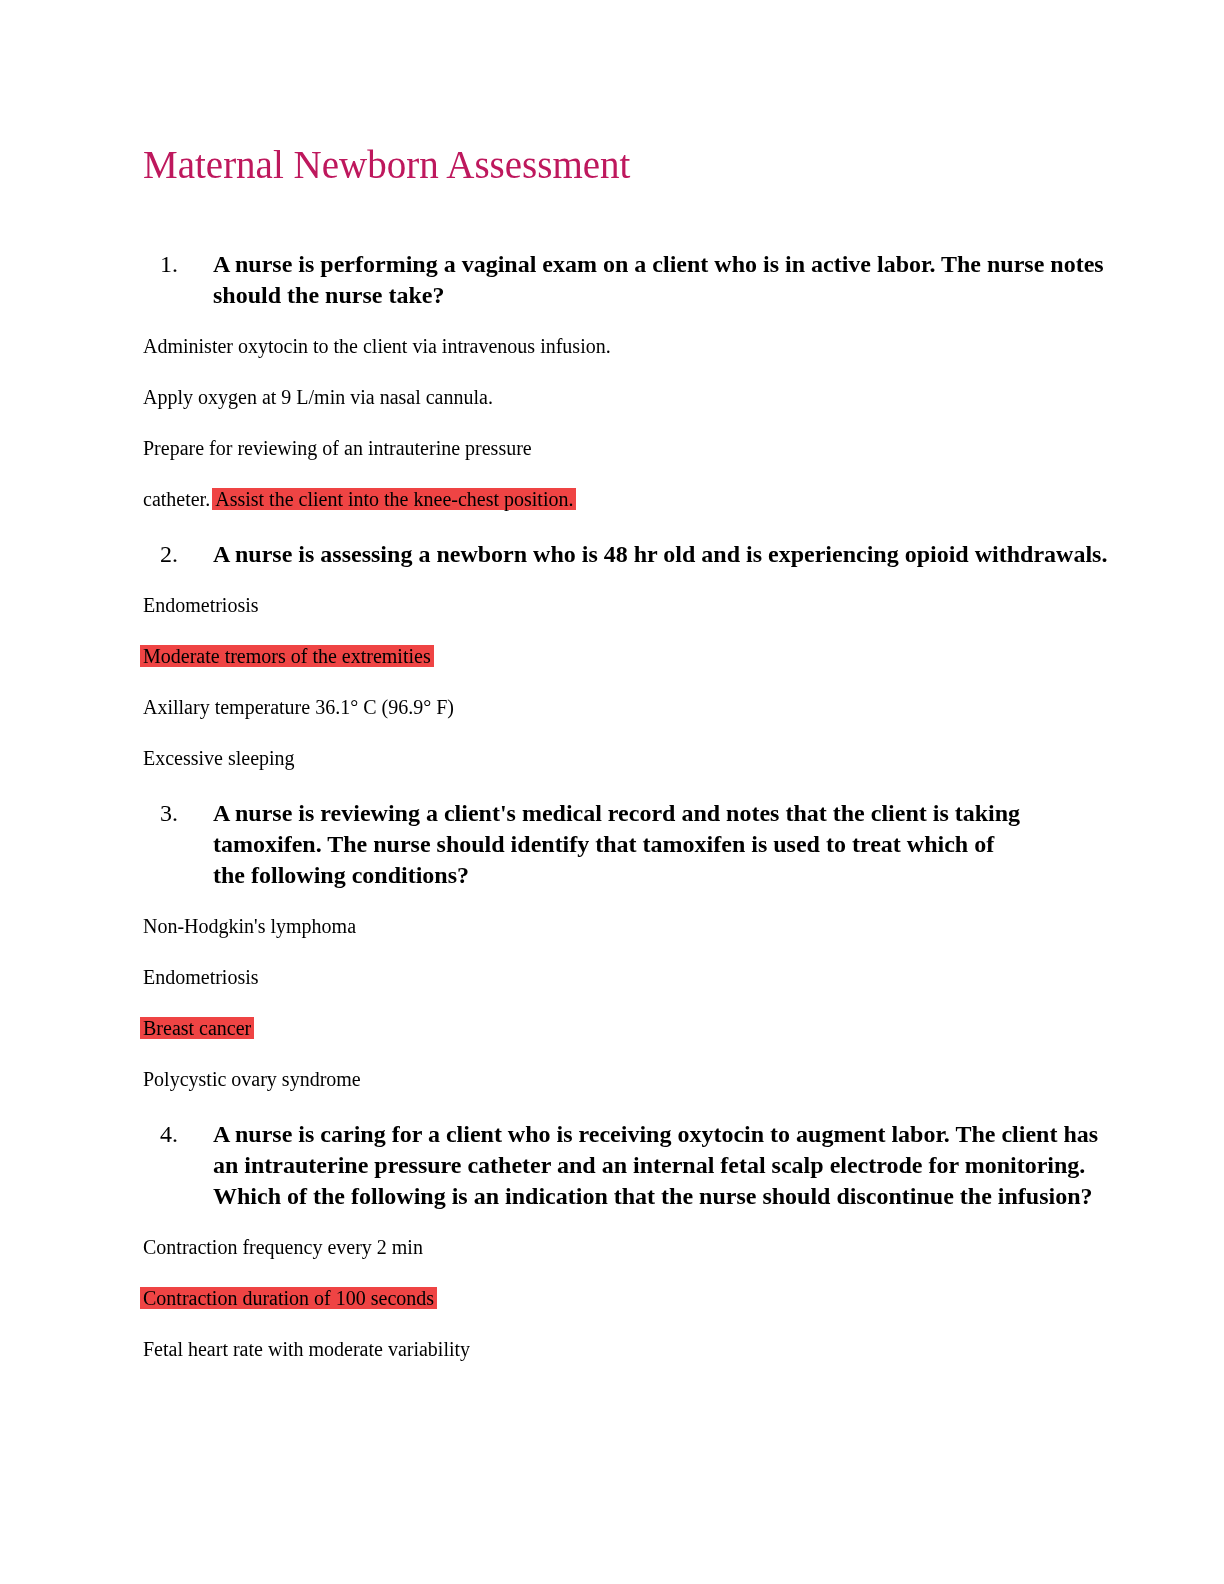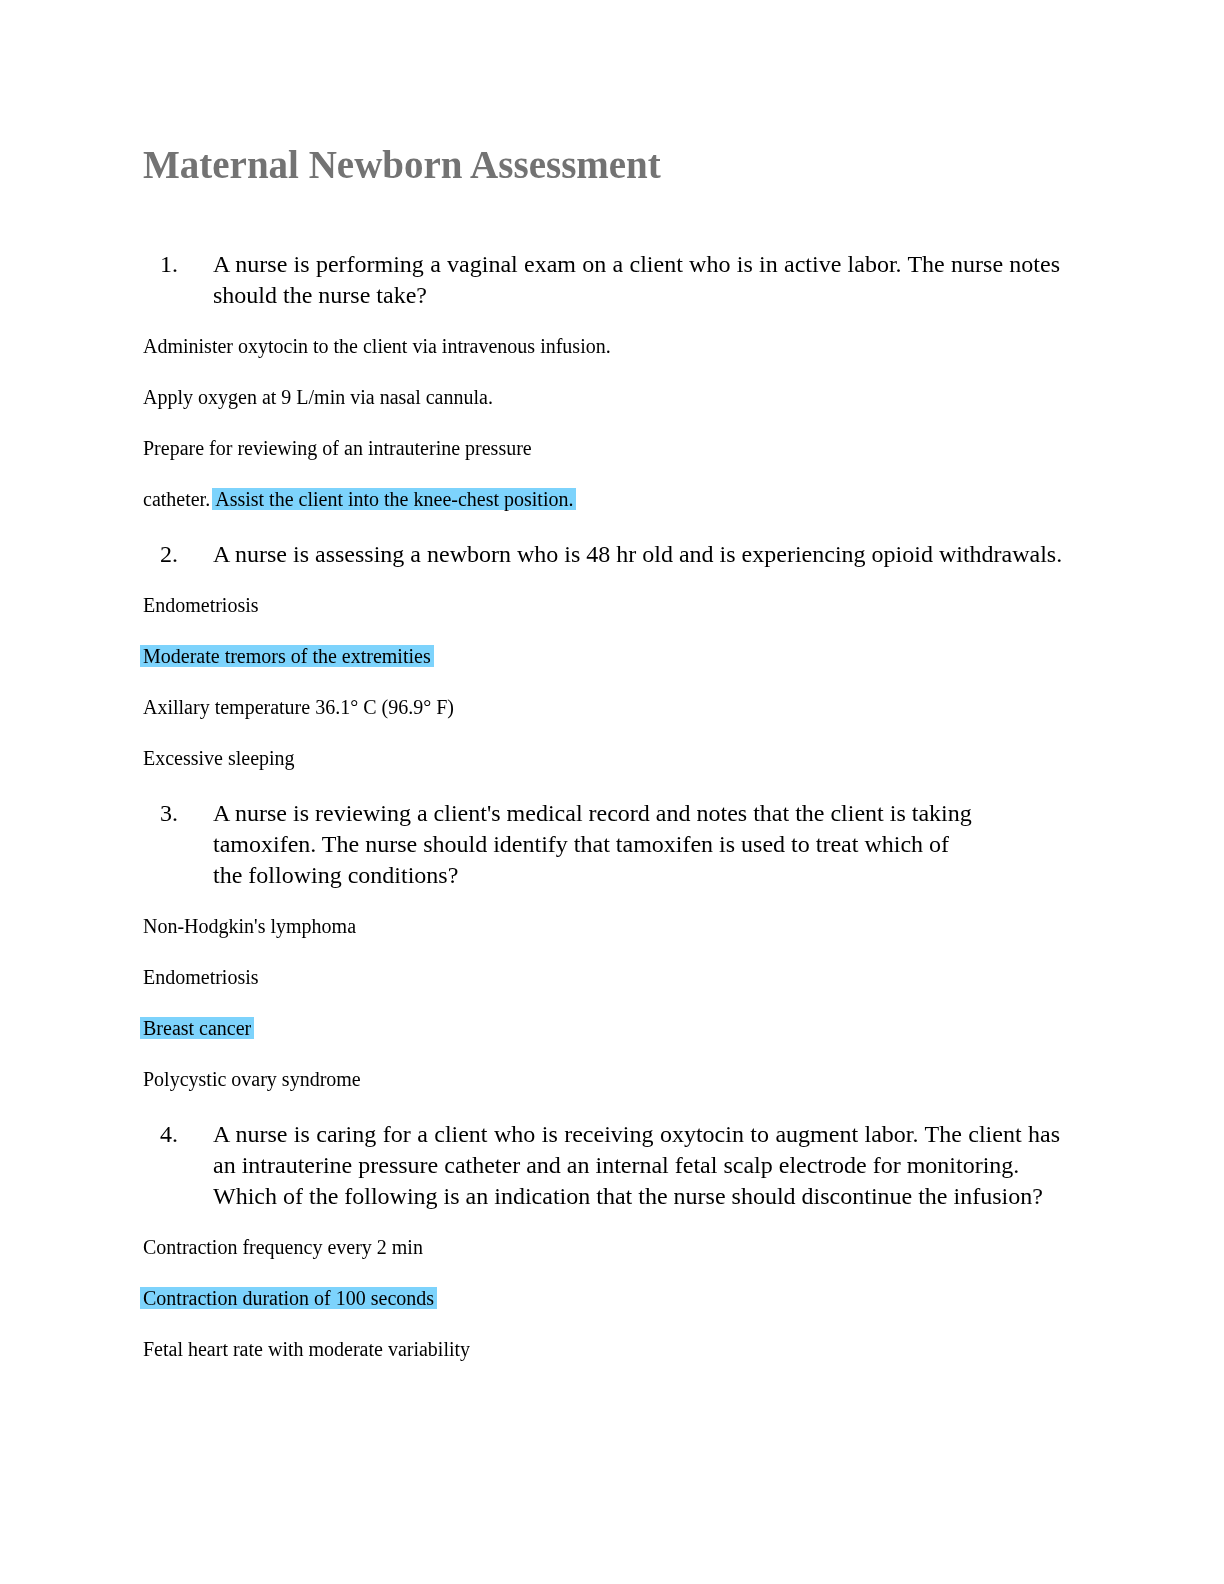--- a/index.html
+++ b/index.html
@@ -15,54 +15,55 @@
     background: #ffffff;
     padding: 143px 164px 0 143px;
     overflow: hidden;
     font-family: "Liberation Serif", "DejaVu Serif", serif;
     color: #000000;
   }
   .doc-title {
     margin: 0 0 62px 0;
     font-size: 39px;
     line-height: 44px;
-    font-weight: bold;
-    color: #737373;
+    font-weight: normal;
+    color: #be185d;
     white-space: nowrap;
   }
   .question {
     display: flex;
     margin: 24px 0 20px 0;
     font-size: 24px;
     line-height: 31px;
   }
   .qnum {
     flex: none;
     width: 70px;
     padding-left: 17px;
     box-sizing: border-box;
   }
   .qtext {
     width: 847px;
+    font-weight: bold;
   }
   .qline {
     white-space: nowrap;
   }
   .qline.fill {
     text-align: justify;
     text-align-last: justify;
   }
   .option {
     margin: 0 0 20px 0;
     font-size: 20px;
     line-height: 31px;
     white-space: nowrap;
   }
   .hl {
-    background: #7dd3fc;
+    background: #ef4444;
     padding: 0 3px;
     margin: 0 -3px;
   }
 </style>
 </head>
 <body>
 
 <div class="page">
 
   <h1 class="doc-title">Maternal Newborn Assessment</h1>

